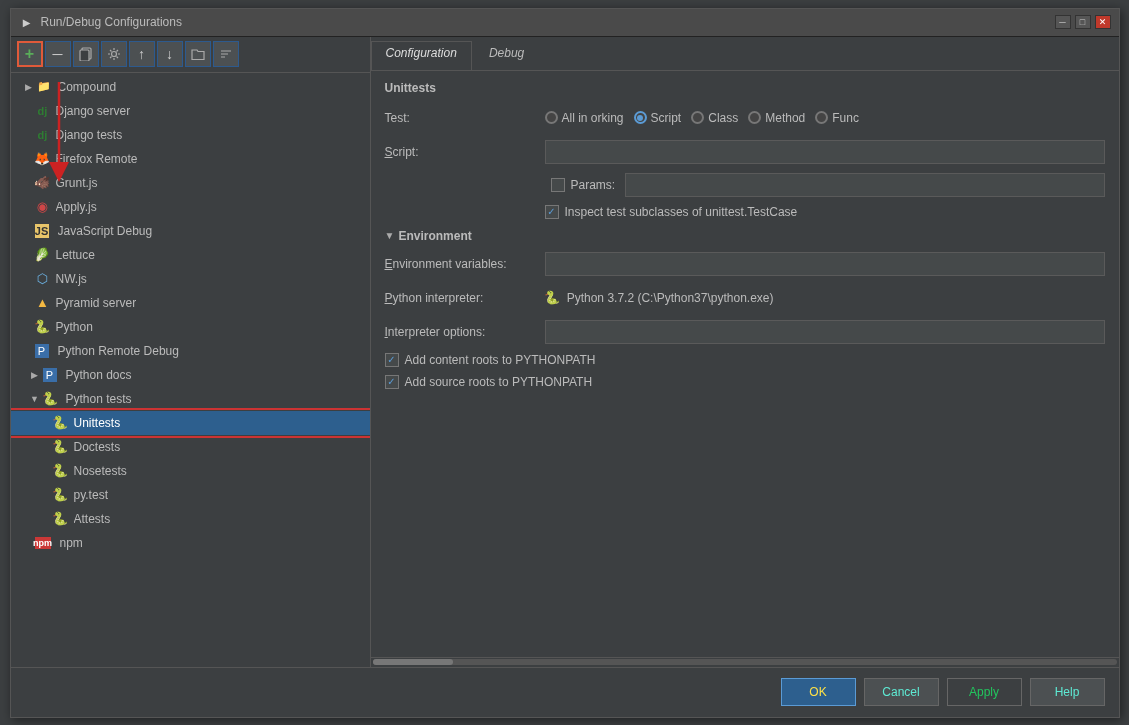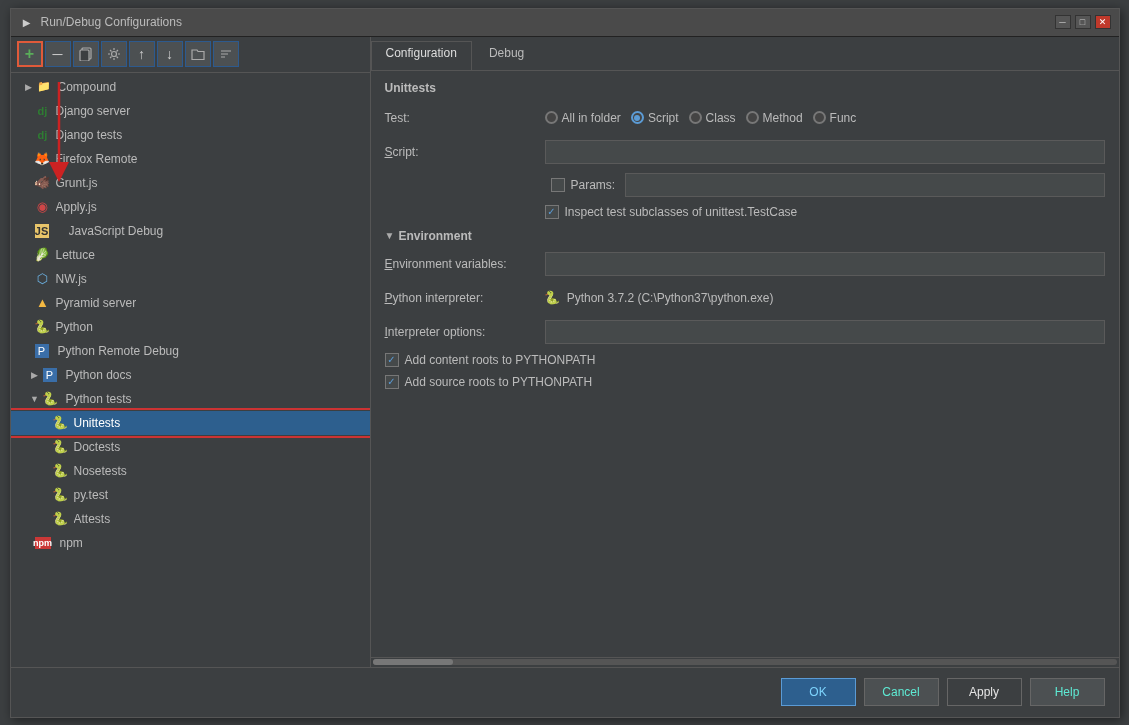--- a/index.html
+++ b/index.html
@@ -207,20 +207,21 @@
       background: #3c3f41;
       display: flex;
       flex-direction: column;
     }
 
     .tabs {
       display: flex;
       height: 34px;
       border-bottom: 1px solid #555;
       padding-top: 4px;
+      font-style: italic;
     }
 
     .tab {
       padding: 4px 14px;
       cursor: pointer;
       color: #bbb;
       font-size: 12px;
       border: 1px solid transparent;
       border-bottom: none;
       margin-right: 2px;
@@ -418,25 +419,25 @@
       background: #4c5052;
       color: #5eead4;
       display: flex;
       align-items: center;
       justify-content: center;
     }
 
     .footer-btn.primary {
       background: #2d5f8e;
       border-color: #5b9bd5;
-      color: #7dd3fc;
+      color: #fde047;
     }
 
     .footer-btn.disabled {
-      color: #e5e5e5;
+      color: #22c55e;
       background: #3c3f41;
       cursor: default;
     }
 
     
     .icon-folder { color: #e8c56a; }
     .icon-django { color: #2e7d32; font-weight: bold; font-size: 11px; }
     .icon-grunt { color: #faa640; }
     .icon-gulp { color: #cf4647; }
     .icon-lettuce { color: #7ab648; }
@@ -554,21 +555,21 @@
           <span class="item-label">Grunt.js</span>
         </div>
 
         <div class="tree-item" style="padding-left:24px">
           <span class="item-icon icon-gulp" style="font-size:13px; color:#cf4647;">◉</span>
           <span class="item-label">Apply.js</span>
         </div>
 
         <div class="tree-item" style="padding-left:24px">
           <span class="item-icon" style="font-size:11px; background:#e8c56a; color:#333; width:14px; height:14px; display:inline-flex; align-items:center; justify-content:center; font-weight:bold;">JS</span>
-          <span class="item-label" style="margin-left:15px;">JavaScript Debug</span>
+          <span class="item-label" style="margin-left:4px;">JavaScript Debug</span>
         </div>
 
         <div class="tree-item" style="padding-left:24px">
           <span class="item-icon icon-lettuce" style="font-size:13px;">🥬</span>
           <span class="item-label">Lettuce</span>
         </div>
 
         <div class="tree-item" style="padding-left:24px">
           <span class="item-icon" style="color:#6aaddc; font-size:13px;">⬡</span>
           <span class="item-label">NW.js</span>
@@ -647,21 +648,21 @@
 
       <div class="config-area">
 
         <div class="section-title">Unittests</div>
 
         <div class="form-row">
           <span class="form-label">Test:</span>
           <div class="radio-group">
             <label class="radio-option">
               <div class="radio-circle"></div>
-              <span class="radio-label">All in folder</span>
+              <span class="radio-label">All in orking</span>
             </label>
             <label class="radio-option">
               <div class="radio-circle checked"></div>
               <span class="radio-label">Script</span>
             </label>
             <label class="radio-option">
               <div class="radio-circle"></div>
               <span class="radio-label">Class</span>
             </label>
             <label class="radio-option">

